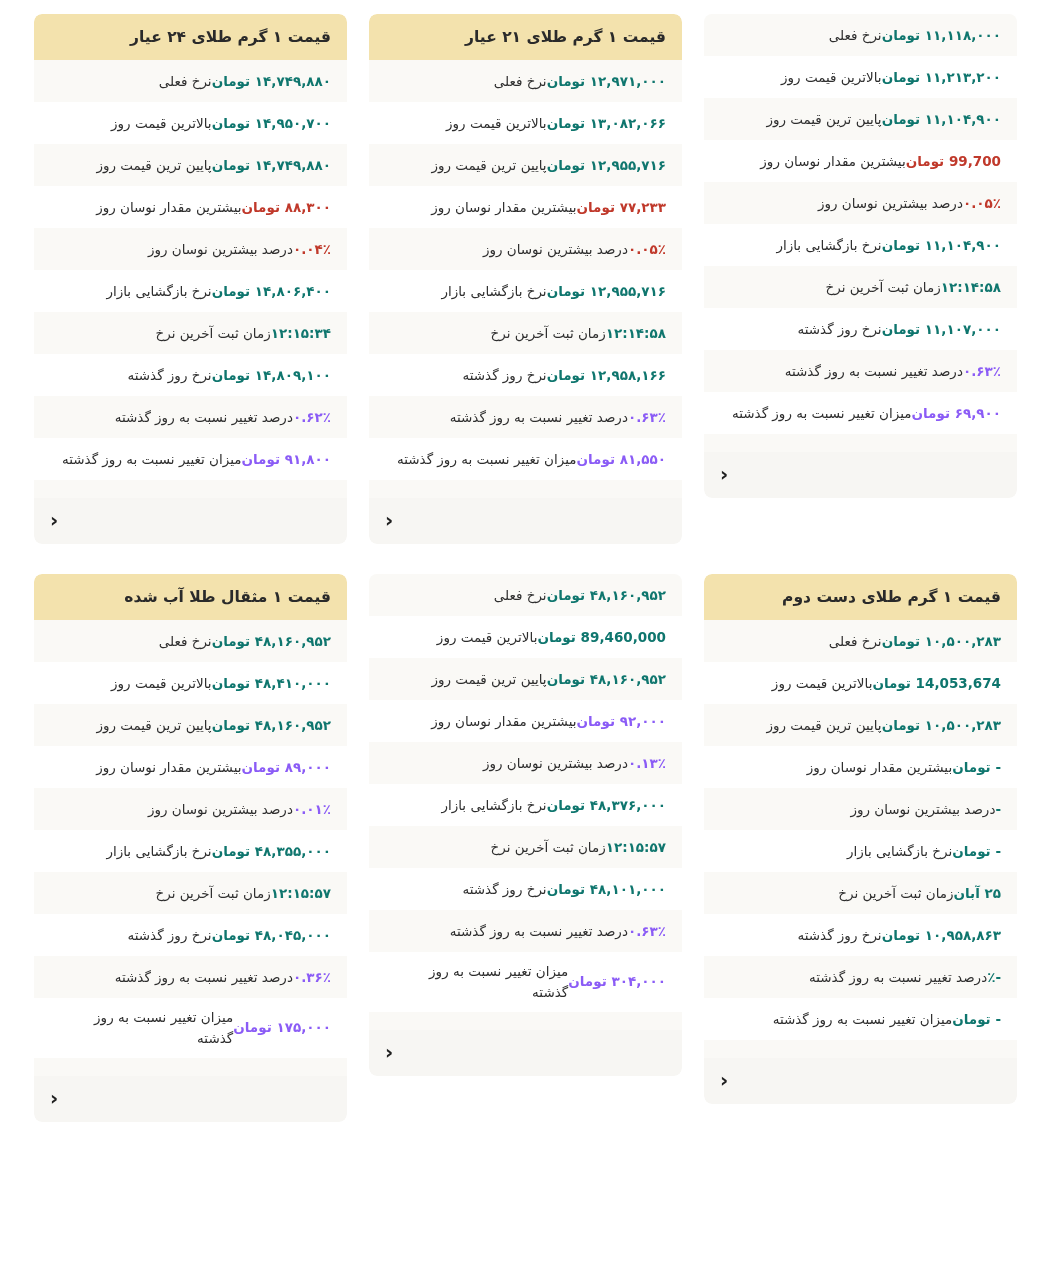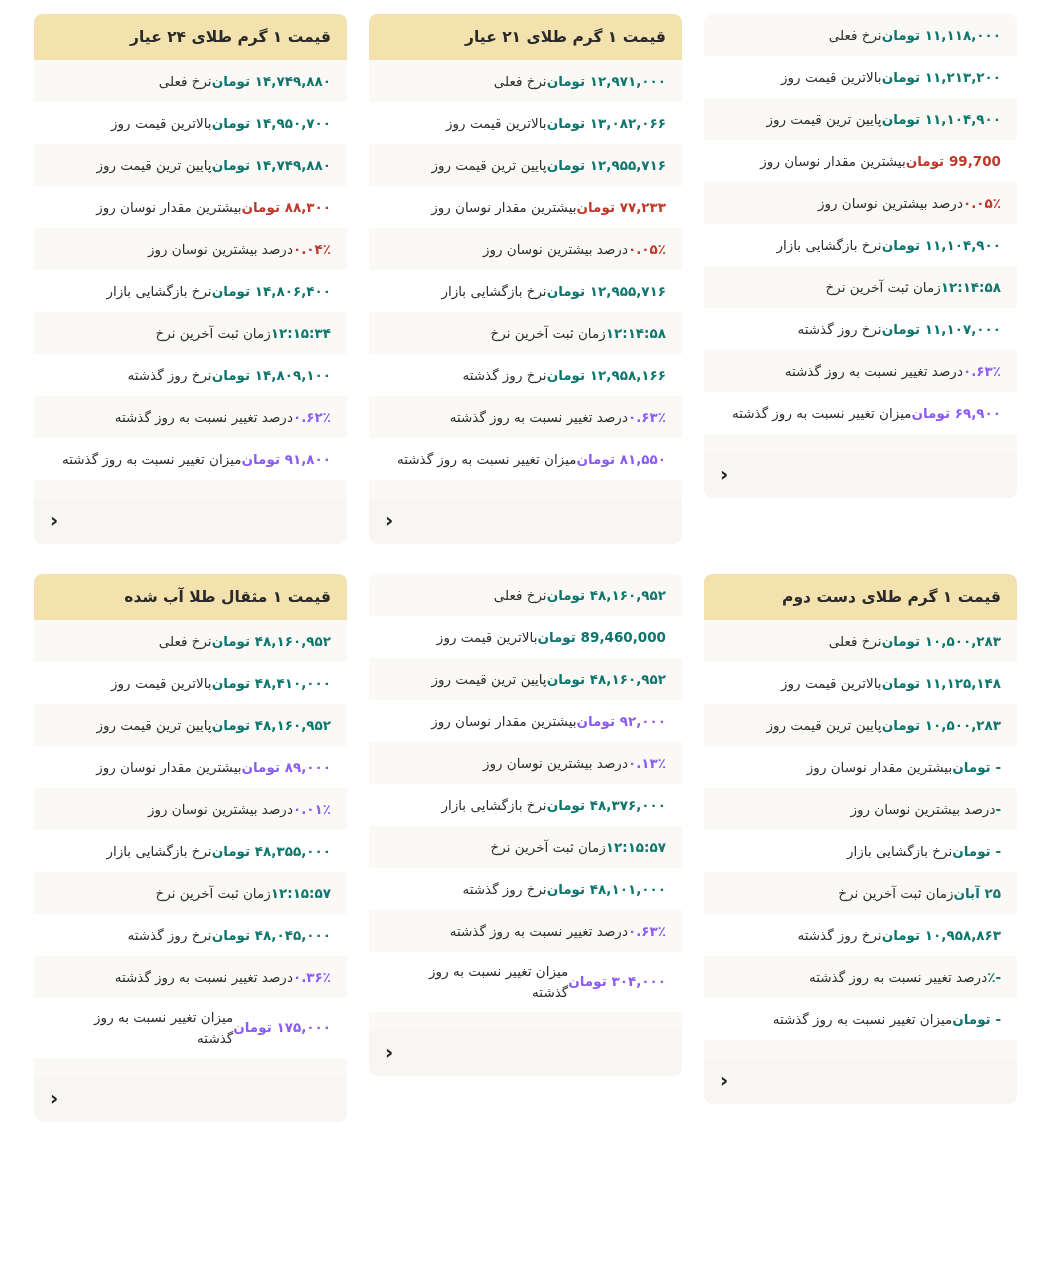--- a/index.html
+++ b/index.html
@@ -338,21 +338,21 @@
         </div>
       </div>
       <div class="card">
         <div class="card-header">قیمت ۱ گرم طلای دست دوم</div>
         <div class="row alt">
           <div class="label">نرخ فعلی</div>
           <div class="value">۱۰,۵۰۰,۲۸۳ تومان</div>
         </div>
         <div class="row">
           <div class="label">بالاترین قیمت روز</div>
-          <div class="value">۱۱,۱۲۵,۱۴۸ تومان</div>
+          <div class="value">14,053,674 تومان</div>
         </div>
         <div class="row alt">
           <div class="label">پایین ترین قیمت روز</div>
           <div class="value">۱۰,۵۰۰,۲۸۳ تومان</div>
         </div>
         <div class="row">
           <div class="label">بیشترین مقدار نوسان روز</div>
           <div class="value">- تومان</div>
         </div>
         <div class="row alt">

